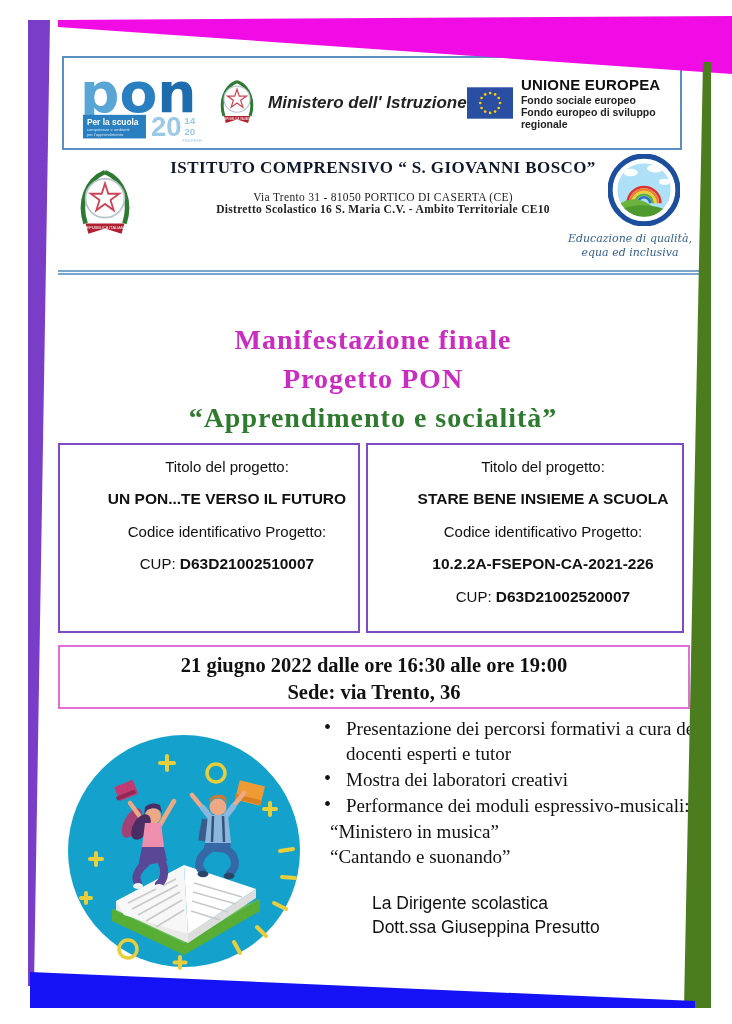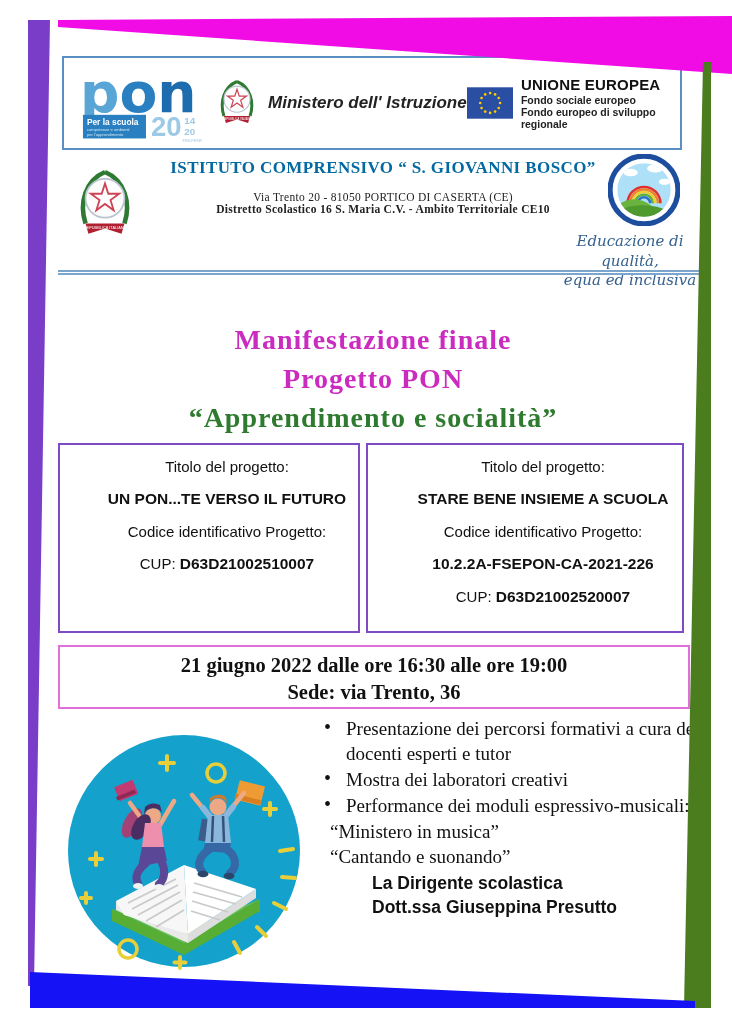--- a/index.html
+++ b/index.html
@@ -20,26 +20,26 @@
     font-size:17px; color:#222; white-space:nowrap; }
   .eu-block { display:flex; align-items:center; gap:8px; }
   .eu-text { font-family:"Liberation Sans", sans-serif; line-height:1.15; }
   .eu-name { font-size:15px; font-weight:bold; letter-spacing:0.2px; }
   .eu-fund { font-size:10.5px; font-weight:bold; color:#222; }
 
   
   .school { position:absolute; left:58px; top:152px; width:650px; height:122px; z-index:2; }
   .school-emblem { position:absolute; left:12px; top:12px; width:70px; height:80px; }
   .school-center { position:absolute; left:95px; top:6px; width:460px; text-align:center; }
-  .school-name { font-size:17px; font-weight:bold; letter-spacing:0.4px; color:#0369a1; }
+  .school-name { font-size:17px; font-weight:bold; letter-spacing:0.4px; color:#0f172a; }
   .school-address { margin-top:13px; font-size:11.5px; color:#222; letter-spacing:0.3px; }
   .school-district { margin-top:0; font-size:11.5px; color:#222; letter-spacing:0.3px;font-weight:bold; }
   .school-logo { position:absolute; right:28px; top:2px; width:72px; height:72px; }
   .school-motto { position:absolute; right:8px; top:80px; width:140px; text-align:center;
-    font-family:"DejaVu Serif", serif; font-style:italic; font-size:15px; line-height:1.3; color:#35618e; }
+    font-family:"DejaVu Serif", serif; font-style:italic; font-size:11px; line-height:1.3; color:#35618e; }
   .double-line { position:absolute; left:58px; top:270px; width:648px; height:5px;
     border-top:2px solid #7aa5cd; border-bottom:2px solid #7aa5cd; z-index:2; }
 
   
   .main-title { position:absolute; left:58px; top:320px; width:630px; text-align:center;
     font-weight:bold; line-height:39px; letter-spacing:1px; z-index:2; }
   .title-magenta { color:#cb2cc0; font-size:28px; }
   .title-green { color:#2e7a2e; font-size:28px; }
 
   
@@ -57,22 +57,22 @@
     font-weight:bold; font-size:20.5px; line-height:27px; z-index:2; }
 
   
   .illustration { position:absolute; left:64px; top:731px; width:240px; height:240px; z-index:2; }
   .program { position:absolute; left:316px; top:716px; width:384px; font-size:19px;
     line-height:25px; z-index:2; }
   .program ul { list-style:none; }
   .program li { position:relative; padding-left:30px; margin-bottom:1px; }
   .program li::before { content:"•"; position:absolute; left:8px; top:-1px; font-size:20px; }
   .quote-line { padding-left:14px; }
-  .signature { position:absolute; left:372px; top:871px; width:300px; z-index:2;
-    font-family:"Liberation Sans", sans-serif; font-weight:bold; font-size:17.5px; line-height:24px; }
+  .signature { position:absolute; left:372px; top:891px; width:300px; z-index:2;
+    font-family:"Liberation Sans", sans-serif; font-weight:normal; font-size:17.5px; line-height:24px; }
 </style>
 </head>
 <body>
 
 <div class="page">
 
   <svg width="0" height="0" style="position:absolute">
     <defs>
       <symbol id="emblem-italy" viewBox="0 0 60 70">
         <path d="M13,52 C7,34 13,14 30,7" fill="none" stroke="#2f7a33" stroke-width="4"></path>
@@ -134,21 +134,21 @@
       </div>
     </div>
   </div>
 
   <div class="school">
     <svg class="school-emblem" viewBox="0 0 60 70">
       <use href="#emblem-italy"></use>
     </svg>
     <div class="school-center">
       <div class="school-name">ISTITUTO COMPRENSIVO “ S. GIOVANNI BOSCO”</div>
-      <div class="school-address">Via Trento 20 - 81050 PORTICO DI CASERTA (CE)</div>
+      <div class="school-address">Via Trento 31 - 81050 PORTICO DI CASERTA (CE)</div>
       <div class="school-district">Distretto Scolastico 16 S. Maria C.V. - Ambito Territoriale  CE10</div>
     </div>
     <svg class="school-logo" viewBox="0 0 70 70">
       <circle cx="35" cy="35" r="33" fill="#ffffff" stroke="#1d4e9e" stroke-width="5"></circle>
       <clipPath id="logoClip">
           <circle cx="35" cy="35" r="26"></circle>
         </clipPath>
       <g clip-path="url(#logoClip)">
         <rect x="9" y="9" width="52" height="52" fill="#aee0f8"></rect>
         <ellipse cx="22" cy="18" rx="7" ry="3.6" fill="#fff"></ellipse>

